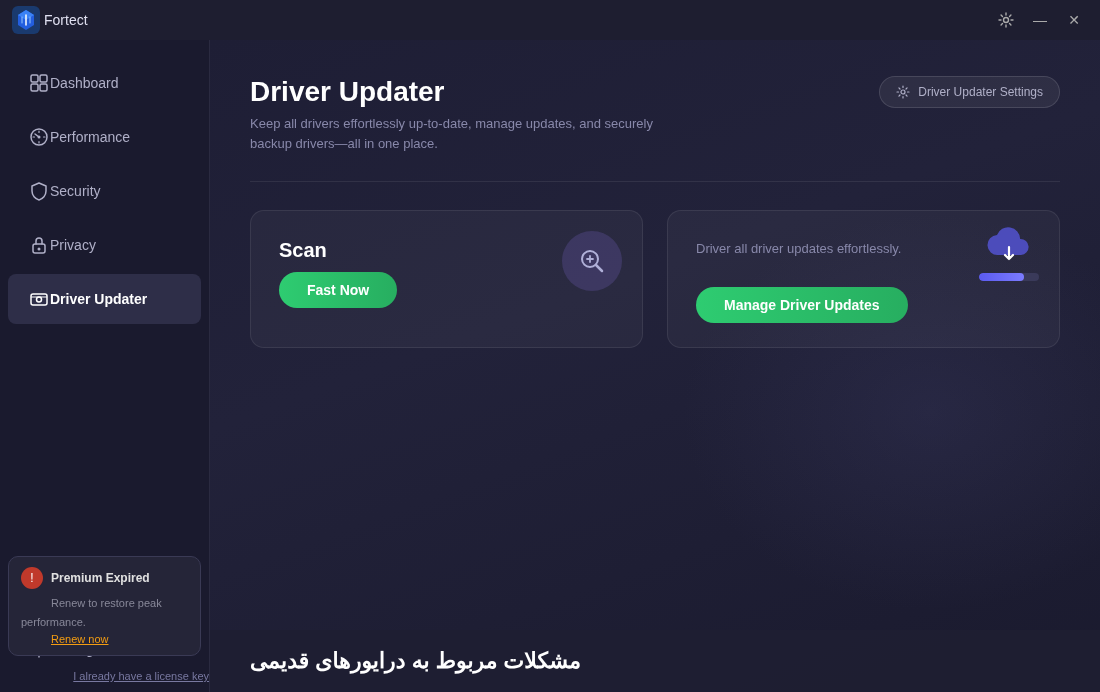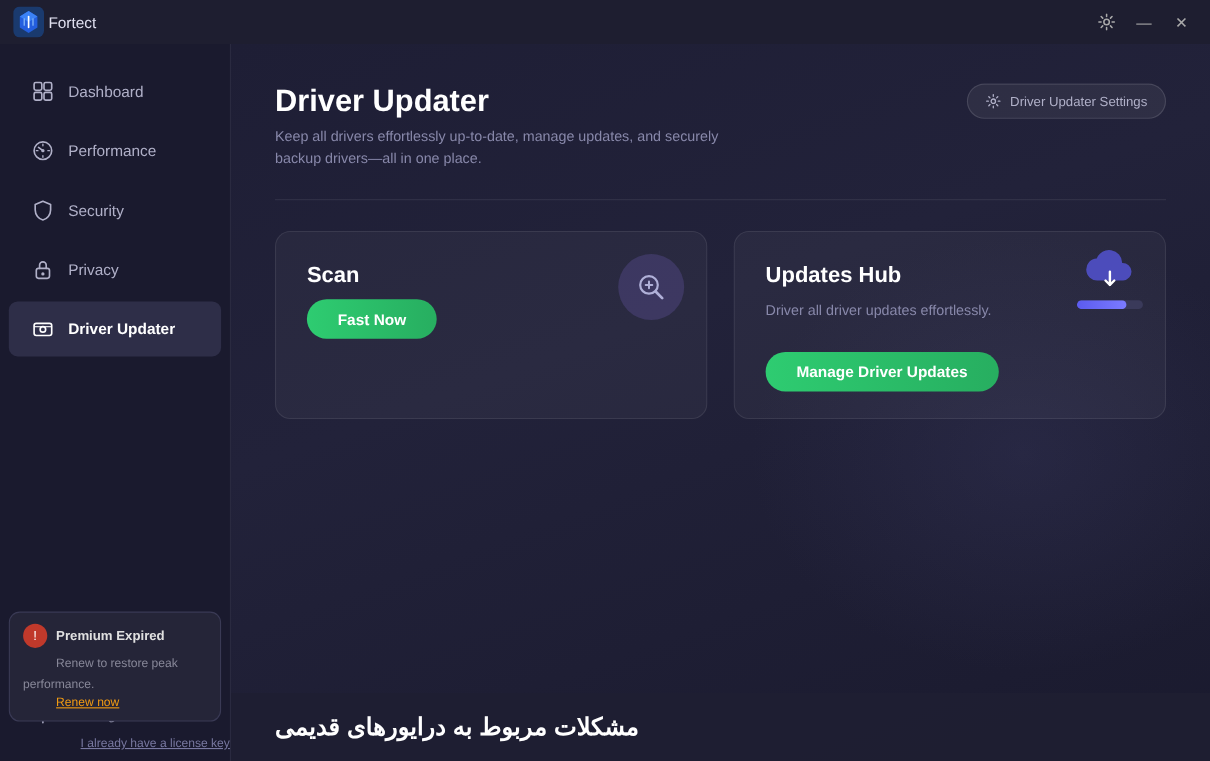--- a/index.html
+++ b/index.html
@@ -70,21 +70,20 @@
       background: #1a1a2e;
       display: flex;
       flex-direction: column;
       padding: 16px 0;
       border-right: 1px solid #2a2a40;
       position: relative;
     }
     .nav-item {
       display: flex;
       align-items: center;
-      gap: 12px;
       padding: 14px 20px;
       cursor: pointer;
       color: #b0b0c8;
       font-size: 14px;
       font-weight: 400;
       border-radius: 8px;
       margin: 2px 8px;
       transition: background 0.15s;
     }
     .nav-item.active {
@@ -455,21 +454,20 @@
         <div class="cloud-icon-wrapper">
           <svg width="48" height="40" viewBox="0 0 48 40" fill="none">
             <path d="M36 28H13a10 10 0 01-1-20 12 12 0 0123.2 4A8 8 0 0136 28z" fill="#5b5bef" opacity="0.7"></path>
             <path d="M24 20v12M20 28l4 4 4-4" stroke="#ffffff" stroke-width="2.2" stroke-linecap="round" stroke-linejoin="round"></path>
           </svg>
 
           <div style="width:60px; height:8px; background:#3a3a5a; border-radius:4px; overflow:hidden; margin-top:2px;">
             <div style="height:100%; width:75%; background:linear-gradient(90deg,#5b5bef,#7b7bff); border-radius:4px;"></div>
           </div>
         </div>
-        <div class="card-title">Updates Hub</div>
         <div class="card-desc">Driver all driver updates effortlessly.</div>
         <button class="btn-primary">Manage Driver Updates</button>
       </div>
 
     </div>
 
     <div class="bottom-banner">
       <span class="bottom-banner-text">مشکلات مربوط به درایورهای قدیمی</span>
     </div>
 

